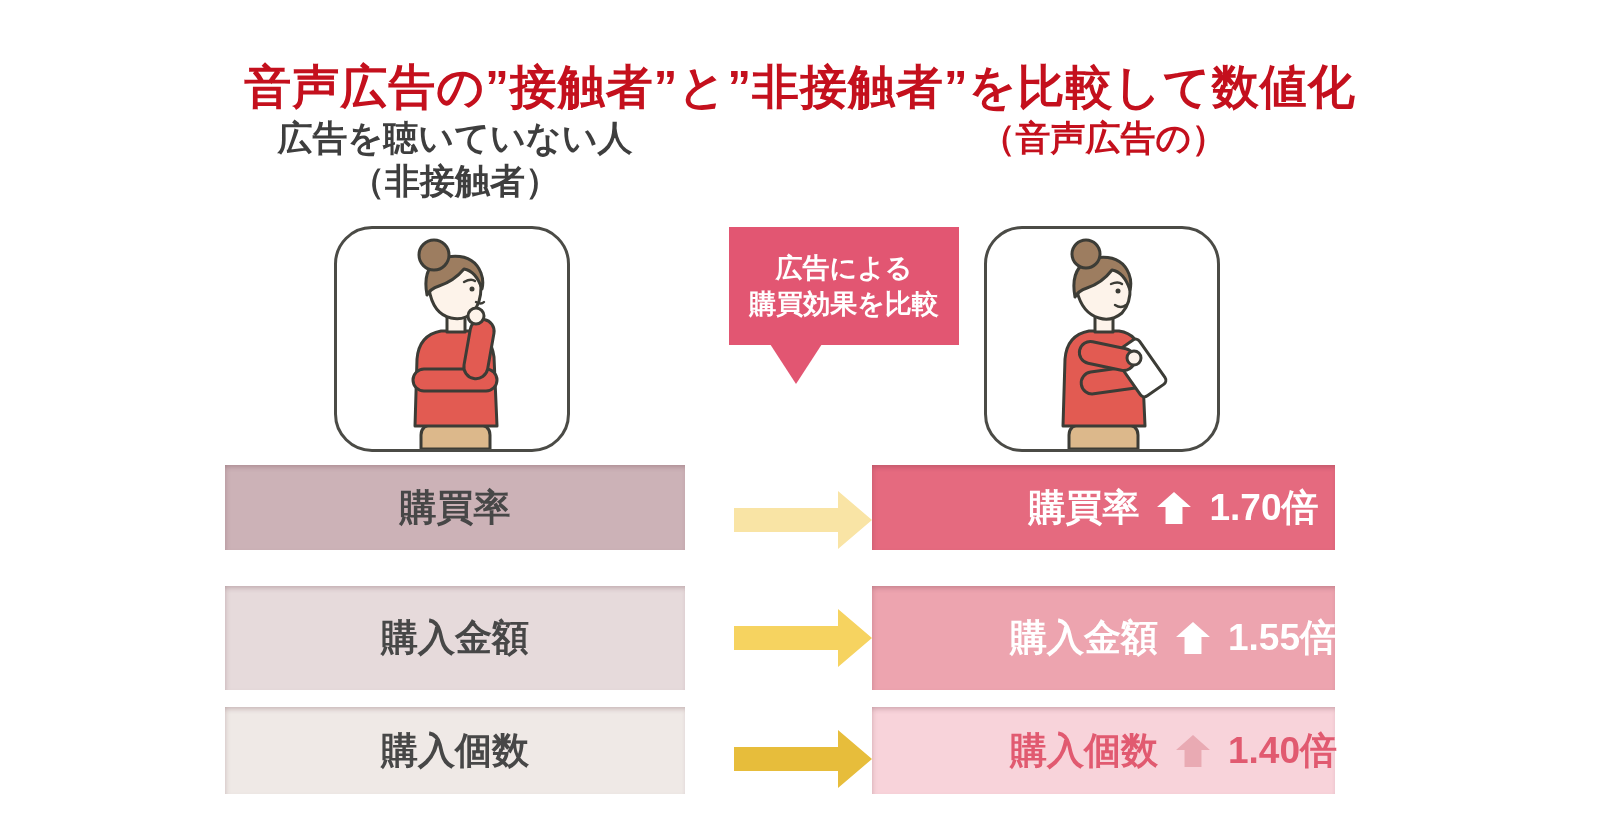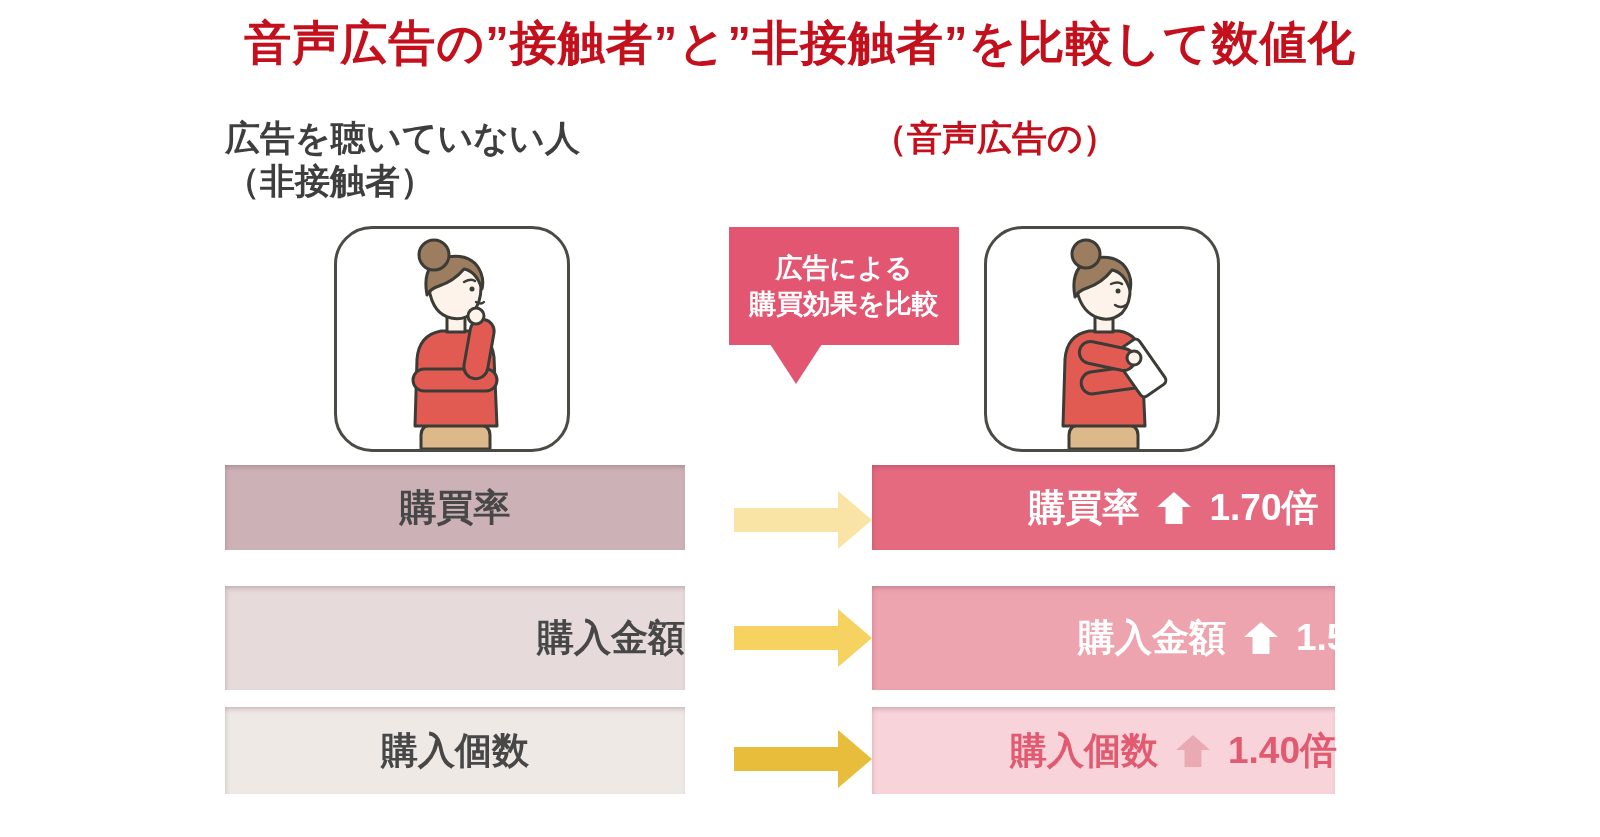--- a/index.html
+++ b/index.html
@@ -5,21 +5,21 @@
   html,body{margin:0;padding:0;background:#ffffff;}
   .canvas{
     position:relative;width:1600px;height:837px;background:#ffffff;
     font-family:"Liberation Sans", sans-serif;overflow:hidden;
   }
   .title{
     position:absolute;top:12px;left:0;width:1600px;text-align:center;
     font-size:47px;font-weight:bold;letter-spacing:1px;white-space:nowrap;
   }
   .col-heading{
-    position:absolute;top:116px;text-align:left;font-size:35px;font-weight:bold;line-height:1.24;
+    position:absolute;top:116px;text-align:center;font-size:35px;font-weight:bold;line-height:1.24;
   }
   .col-heading.left{left:225px;width:460px;}
   .col-heading.right{left:872px;width:463px;}
   .figure-box{
     position:absolute;top:226px;width:236px;height:226px;background:#ffffff;
     border:3px solid #4b4b46;border-radius:38px;box-sizing:border-box;overflow:hidden;
   }
   .figure-box.left{left:334px;}
   .figure-box.right{left:984px;}
   .figure-box svg{position:absolute;left:0;top:0;width:230px;height:220px;}
@@ -34,35 +34,35 @@
     border-top:40px solid #e25672;
   }
   .bar{
     position:absolute;display:flex;align-items:center;justify-content:center;
     font-weight:bold;font-size:37px;
     box-shadow:inset 0 4px 5px -2px rgba(90,40,50,.25), inset 4px 0 5px -3px rgba(90,40,50,.12);
   }
   .bar-left{left:225px;width:460px;}
   .bar-right{left:872px;width:463px;}
   .r1.bar{top:465px;height:85px;}
-  .r2.bar{top:586px;height:104px;justify-content:flex-end;}
+  .r2.bar{top:586px;height:104px;}
   .r3.bar{top:707px;height:87px;}
   .rb-content{display:flex;align-items:center;gap:18px;transform:translateX(70px);}
   .up-arrow{width:34px;height:32px;display:block;}
   .h-arrow{position:absolute;left:734px;width:138px;height:58px;}
   .h-arrow.r1{top:491px;}
   .h-arrow.r2{top:609px;}
   .h-arrow.r3{top:730px;}
 </style>
 </head>
 <body>
 
 <div class="canvas">
 
-  <div class="title" style="color: rgb(196, 16, 29);">音声広告の”接触者”と”非接触者”を比較して数値化</div>
+  <div class="title" style="color: rgb(196, 16, 29); margin-top: 44px;">音声広告の”接触者”と”非接触者”を比較して数値化</div>
 
   <div class="col-heading left" style="color: rgb(62, 62, 62);">
     <div>広告を聴いていない人</div>
     <div>（非接触者）</div>
   </div>
 
   <div class="col-heading right" style="color: rgb(196, 16, 29);">
     <div>（音声広告の）</div>
   </div>
 

